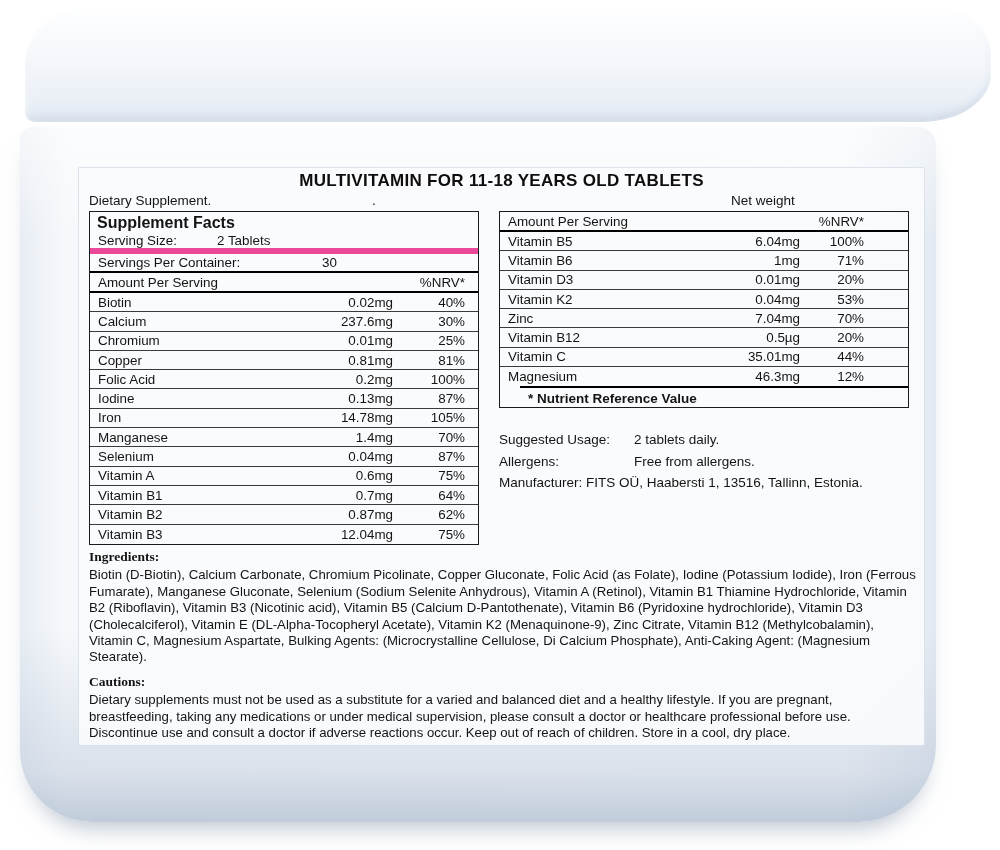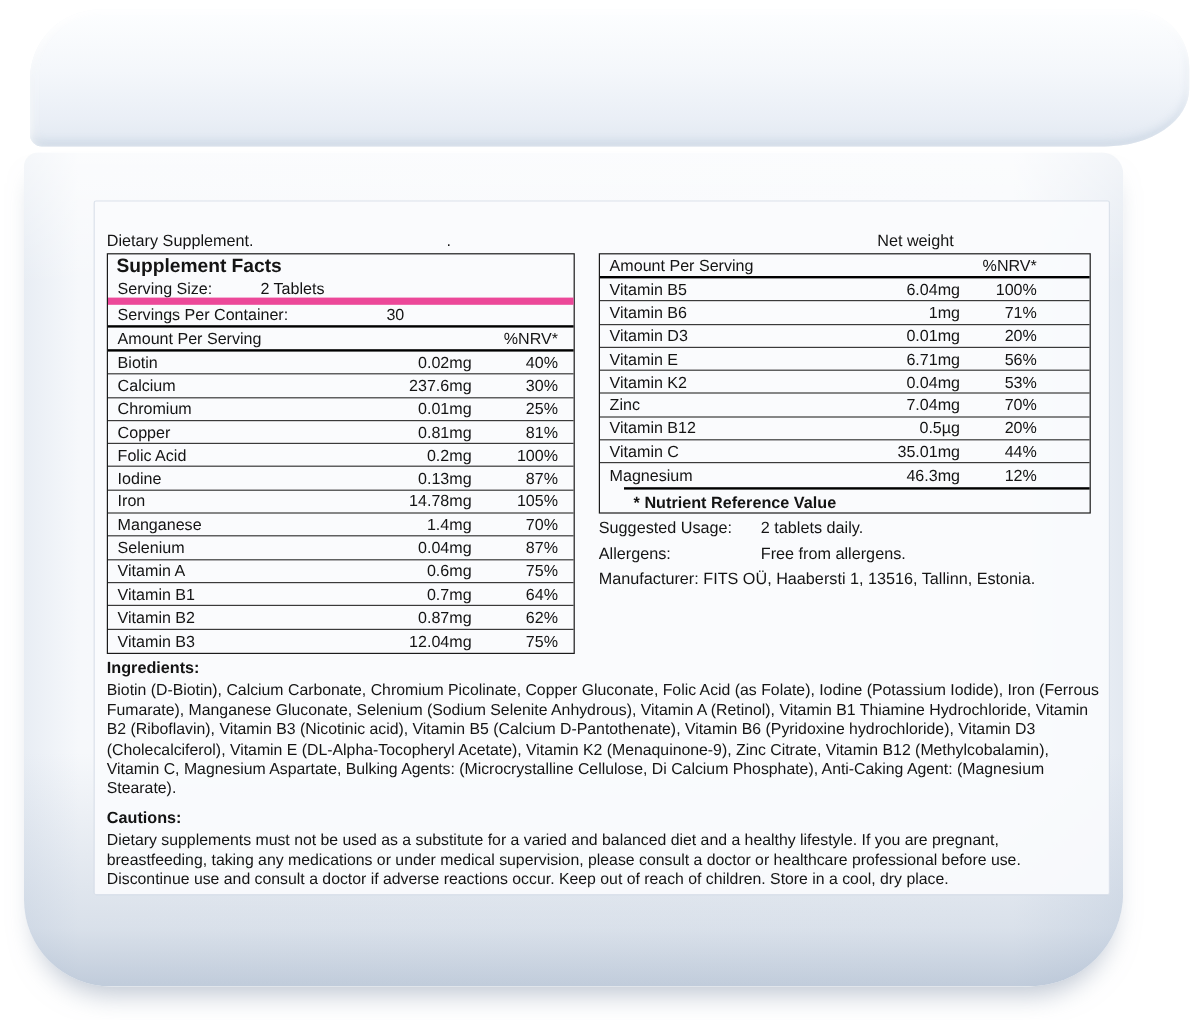--- a/index.html
+++ b/index.html
@@ -52,33 +52,34 @@
             border-top:2px solid #000;box-sizing:border-box;margin-left:20px;}
 
   
   .usage{position:absolute;left:420px;top:264px;width:420px;font-size:13.5px;line-height:16px;}
   .u-row{display:flex;margin-bottom:5.5px;}
   .u-lab{font-weight:normal;width:135px;flex:none;}
   .u-man{margin-top:1px;}
 
   
   .textblocks{position:absolute;left:10px;top:381px;width:829px;font-size:13.2px;line-height:16.4px;}
-  .block-head{font-weight:bold;font-size:13.5px;margin:0 0 2px 0;}
+  .block-head{font-weight:bold;font-size:13.5px;margin:0 0 2px 0;font-family:Liberation Serif, serif;}
   .block-text{margin:0;}
   .cautions-head{margin-top:8px;}
 </style>
 </head>
 <body>
 
 <div class="stage">
   <div class="lid"></div>
 
   <div class="body-box">
     <div class="label">
 
+      <div class="title">MULTIVITAMIN FOR 11-18 YEARS OLD TABLETS</div>
       <span class="dietary">Dietary Supplement.</span>
       <span class="middot">.</span>
       <span class="netweight">Net weight</span>
 
       <div class="sf-table left-table">
         <div class="sf-heading">Supplement Facts</div>
         <div class="sr sr-line">
           <span class="lab1">Serving Size:</span>
           <span>2 Tablets</span>
         </div>
@@ -190,25 +191,20 @@
               <span class="n-amt">1mg</span>
               <span class="n-nrv">71%</span>
             </div>
 
             <div class="nrow">
               <span class="n-name">Vitamin D3</span>
               <span class="n-amt">0.01mg</span>
               <span class="n-nrv">20%</span>
             </div>
 
-            <div class="nrow">
-              <span class="n-name">Vitamin E</span>
-              <span class="n-amt">6.71mg</span>
-              <span class="n-nrv">56%</span>
-            </div>
 
             <div class="nrow">
               <span class="n-name">Vitamin K2</span>
               <span class="n-amt">0.04mg</span>
               <span class="n-nrv">53%</span>
             </div>
 
             <div class="nrow">
               <span class="n-name">Zinc</span>
               <span class="n-amt">7.04mg</span>

